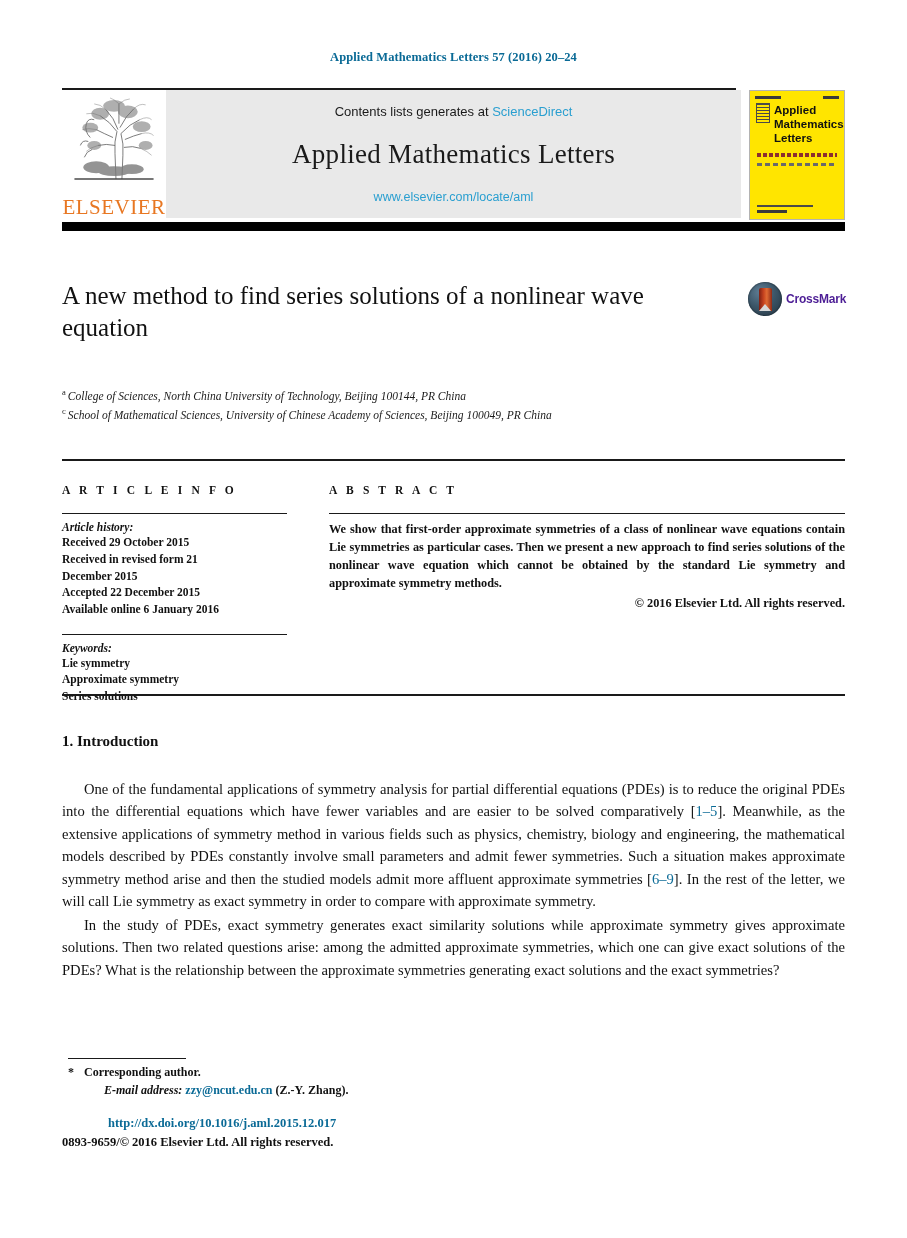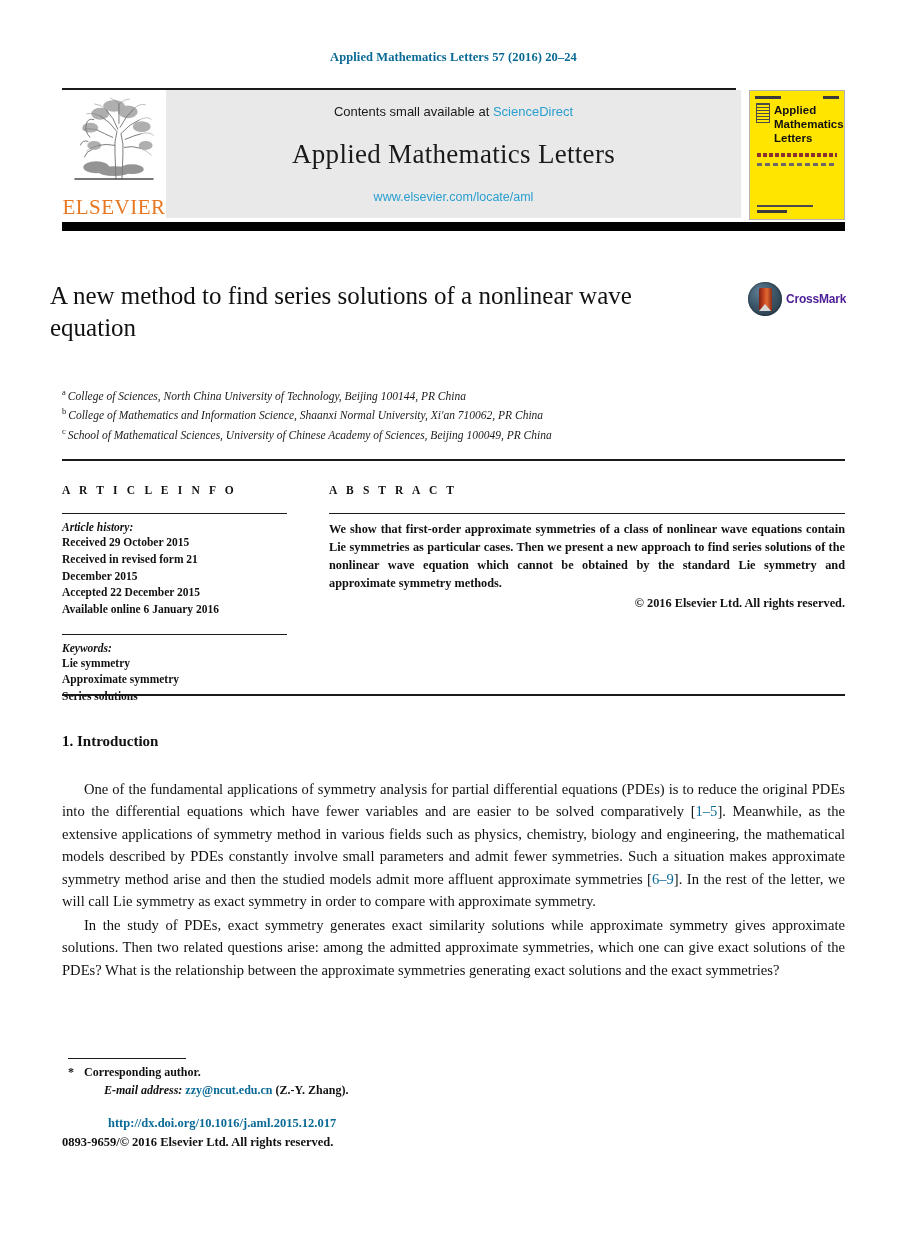--- a/index.html
+++ b/index.html
@@ -200,21 +200,21 @@
     height: 9px;
     background: #000;
     width: 783px;
     margin-top: 4px;
   }
 
   
   .title-area {
     position: absolute;
     top: 280px;
-    left: 50px;
+    left: 62px;
     width: 660px;
   }
   .paper-title {
     font-family: "Liberation Serif", serif;
     font-size: 25px;
     line-height: 1.28;
     color: #111;
     margin: 0;
     font-weight: 400;
   }
@@ -522,21 +522,21 @@
             <ellipse cx="62" cy="76" rx="12" ry="5"></ellipse>
             <ellipse cx="44" cy="78" rx="16" ry="5"></ellipse>
           </g>
           <line x1="4" y1="86" x2="84" y2="86" stroke="#4a4a4a" stroke-width="1.4"></line>
         </svg>
         <div class="elsevier-word">ELSEVIER</div>
       </div>
 
       <div class="banner">
         <div class="banner-top">
-          <span>Contents small available at</span>
+          <span>Contents lists generates at</span>
           <span class="sd">ScienceDirect</span>
         </div>
         <div class="banner-title">Applied Mathematics Letters</div>
         <div class="banner-url">www.elsevier.com/locate/aml</div>
       </div>
 
       <div class="cover-cell">
         <div class="cover">
           <div class="cover-topbar">
             <span class="cover-tb-l"></span>
@@ -562,23 +562,20 @@
     <div class="crossmark-badge">
       <div class="crossmark-inner"></div>
     </div>
     <div class="crossmark-word">CrossMark</div>
   </div>
 
 
   <div class="affiliations">
     <div>
       <span class="aff-mark">a</span><span>College of Sciences, North China University of Technology, Beijing 100144, PR China</span>
-    </div>
-    <div>
-      <span class="aff-mark">b</span><span>College of Mathematics and Information Science, Shaanxi Normal University, Xi'an 710062, PR China</span>
     </div>
     <div>
       <span class="aff-mark">c</span><span>School of Mathematical Sciences, University of Chinese Academy of Sciences, Beijing 100049, PR China</span>
     </div>
   </div>
 
   <div class="rule-mid"></div>
 
   <div class="info-abstract">
 

